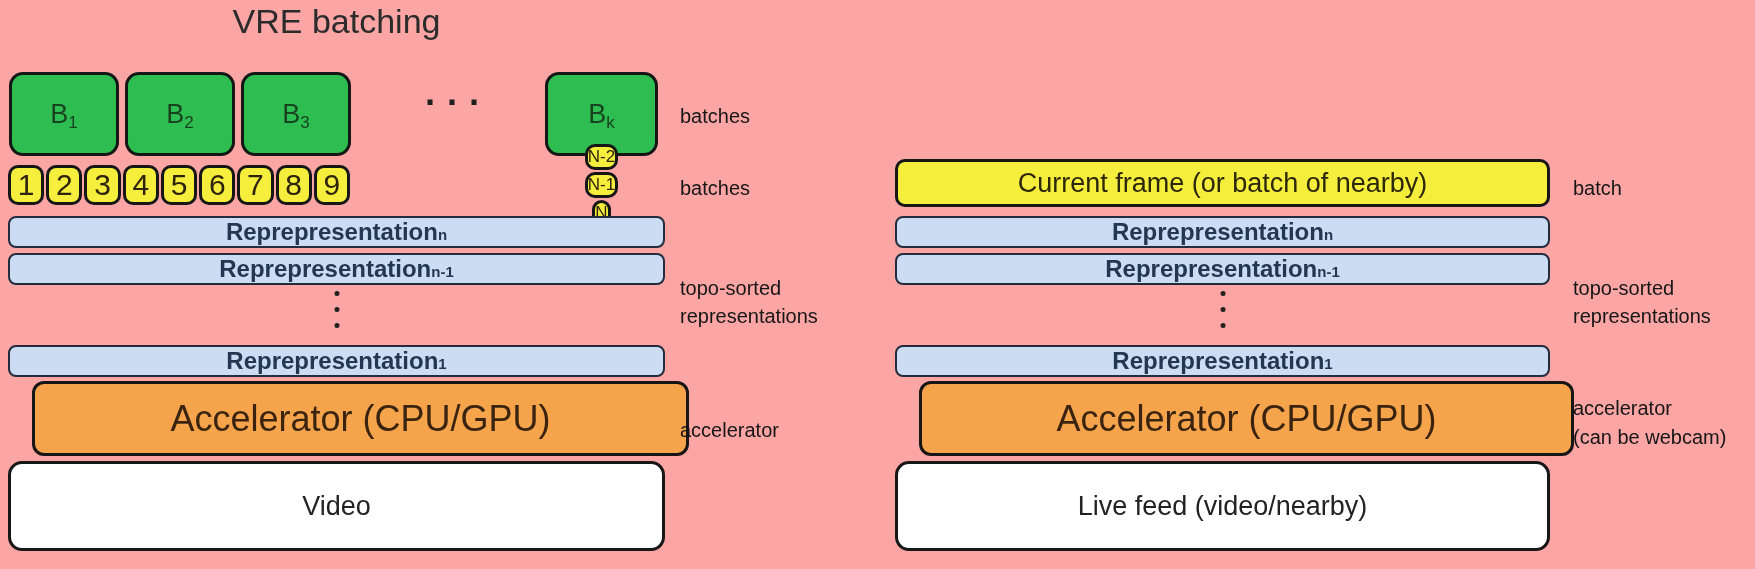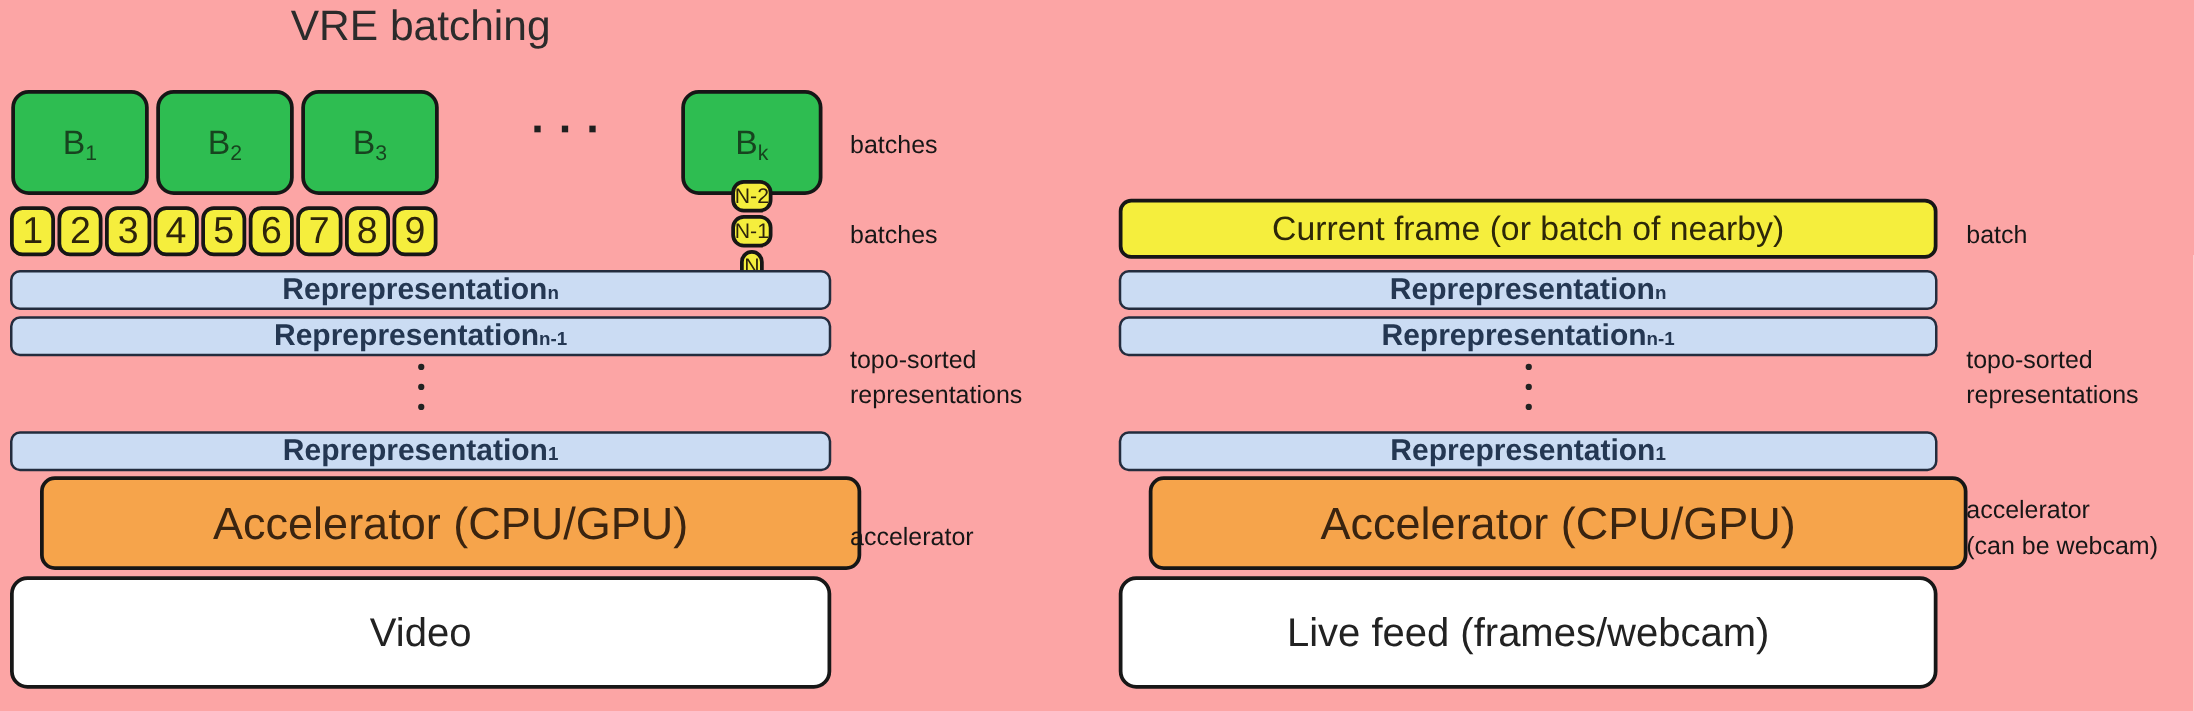--- a/index.html
+++ b/index.html
@@ -52,21 +52,21 @@
   
   .accel-bar{
     left:0;width:100%;top:381px;height:75px;
     background:#f6a44b;border:3px solid #161616;border-radius:12px;
     font-size:36px;color:#3a2410;margin-left:24px;
   }
   
   .source-box{
     left:0;width:100%;top:461px;height:90px;
     background:#ffffff;border:3px solid #171717;border-radius:14px;
-    font-size:32px;color:#222222;text-align:right;
+    font-size:27px;color:#222222;text-align:right;
   }
   
   .side-label{
     position:absolute;font-size:20px;font-weight:400;color:#161616;
     line-height:28px;white-space:nowrap;
   }
   #labels-left{position:absolute;left:680px;top:0;}
   #labels-right{position:absolute;left:1573px;top:0;}
   .lbl-batches{top:102px;} .lbl-frames{top:174px;} .lbl-frame{top:174px;}
   .lbl-topo{top:274px;} .lbl-accel-left{top:416px;} .lbl-accel-right{top:394px;line-height:29px;}
@@ -162,21 +162,21 @@
         <i></i>
         <i></i>
         <i></i>
       </div>
     <div class="abs rep-bar rep-1">
       <span>Reprepresentation</span>
         <span class="sub">1</span>
     </div>
 
     <div class="abs accel-bar">Accelerator (CPU/GPU)</div>
-    <div class="abs source-box">Live feed (frames/webcam)</div>
+    <div class="abs source-box">Live feed (video/nearby)</div>
   </div>
 
   <div id="labels-right">
     <div class="side-label lbl-frame">batch</div>
     <div class="side-label lbl-topo">
       <div>topo-sorted</div>
       <div>representations</div>
     </div>
     <div class="side-label lbl-accel-right">
       <div>accelerator</div>

